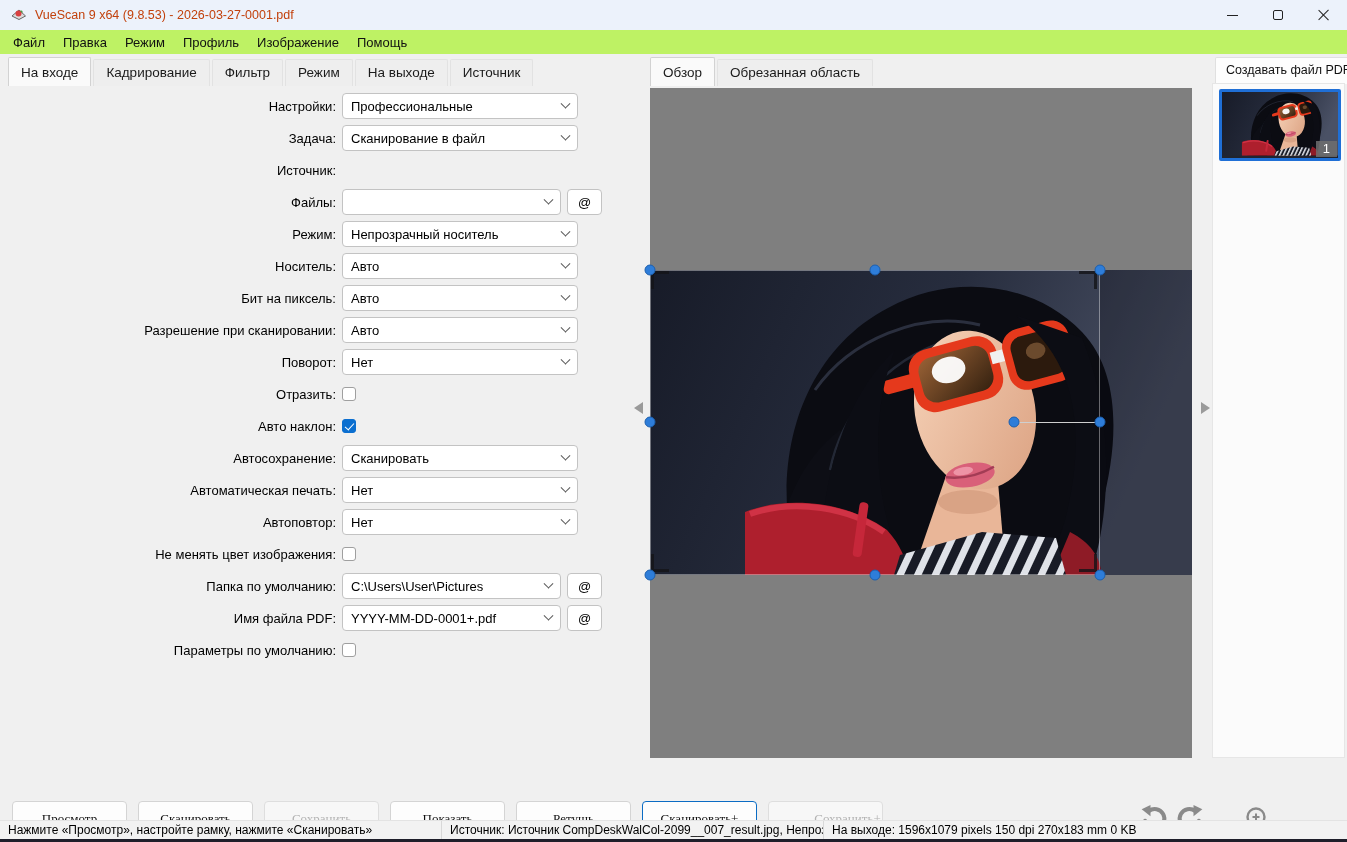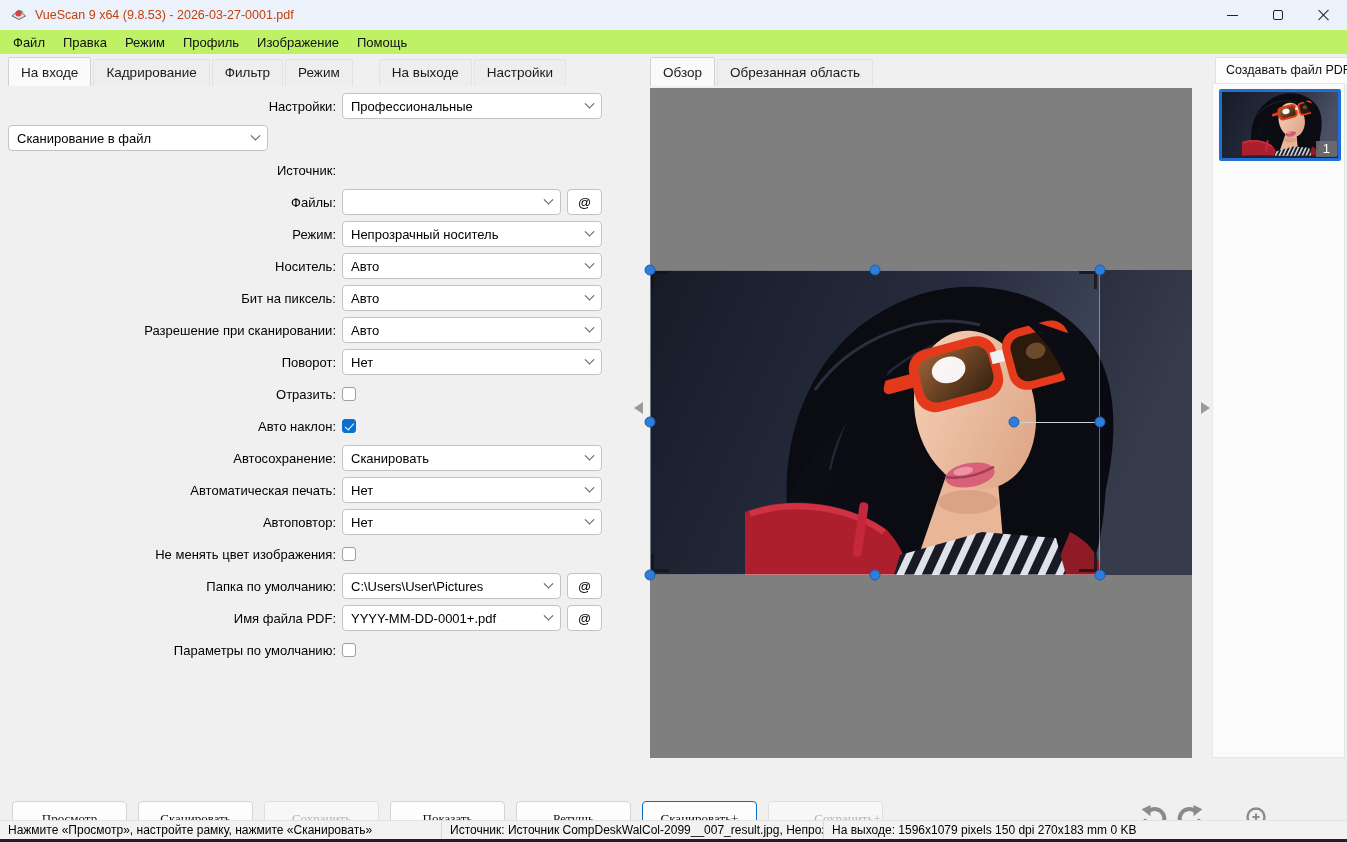--- a/index.html
+++ b/index.html
@@ -28,30 +28,30 @@
   
   .menubar { position:absolute; left:0; top:30px; width:1347px; height:24px;
     background:#bef264; display:flex; align-items:center; padding-left:4px; }
   .menu-item { padding:3px 9px; font-size:13px; color:#111; }
 
   
   .tabs { position:absolute; display:flex; align-items:flex-end; }
   .tab { padding:5px 12px 6px; font-size:13.5px; color:#1b1b1b; background:#eeeeee;
     border:1px solid #e2e2e2; border-bottom:none; margin-right:2px; border-radius:2px 2px 0 0; }
   .tab.active { background:#fafafa; border-color:#d2d2d2; padding-top:7px; position:relative; z-index:2; }
-  .tab.gap-before { margin-left:24px; }
+  .tab.gap-before { margin-left:0; }
   .left-tabs { left:8px; top:57px; }
   .preview-tabs { left:650px; top:57px; }
 
   
   .form-panel { position:absolute; left:8px; top:86px; width:624px; height:690px; padding-top:4px; }
   .form-row { display:flex; align-items:center; height:32px; }
   .form-label { width:334px; text-align:right; padding-right:6px; font-size:13px; color:#000; }
   .form-ctrl { display:flex; align-items:center; }
-  .select { width:260px; height:26px; background:#fff; border:1px solid #c3c3c3; border-radius:4px;
+  .select { width:236px; height:26px; background:#fff; border:1px solid #c3c3c3; border-radius:4px;
     display:flex; align-items:center; padding:0 8px; position:relative; }
   .select.narrow { width:219px; }
   .select-value { font-size:13px; color:#000; white-space:nowrap; overflow:hidden; flex:1; }
   .chevron { width:7px; height:7px; border-right:1.4px solid #555; border-bottom:1.4px solid #555;
     transform:rotate(45deg) translate(-2px,-2px); margin-left:6px; flex:none; }
   .at-btn { margin-left:6px; width:35px; height:26px; background:#fff; border:1px solid #c3c3c3;
     border-radius:4px; font-size:13px; font-family:inherit; color:#000; }
   .checkbox { width:14px; height:14px; border:1px solid #9f9f9f; border-radius:3px; background:#fff;
     position:relative; display:inline-block; }
   .checkbox.checked { background:#0b6fd0; border-color:#0b6fd0; }
@@ -206,34 +206,35 @@
       <div class="menu-item">Изображение</div>
       <div class="menu-item">Помощь</div>
     </div>
 
   <div class="tabs left-tabs" id="left-tabs">
       <div class="tab active">На входе</div>
       <div class="tab">Кадрирование</div>
       <div class="tab">Фильтр</div>
       <div class="tab">Режим</div>
       <div class="tab gap-before">На выходе</div>
-      <div class="tab">Настройки</div>
+      <div class="tab">Источник</div>
     </div>
 
   <div class="form-panel" id="form-panel">
       <div class="form-row">
         <div class="form-label">Настройки:</div>
         <div class="form-ctrl">
           <div class="select">
             <span class="select-value">Профессиональные</span>
             <span class="chevron"></span>
           </div>
         </div>
       </div>
       <div class="form-row">
+        <div class="form-label">Задача:</div>
         <div class="form-ctrl">
           <div class="select">
             <span class="select-value">Сканирование в файл</span>
             <span class="chevron"></span>
           </div>
         </div>
       </div>
       <div class="form-row">
         <div class="form-label">Источник:</div>
       </div>

